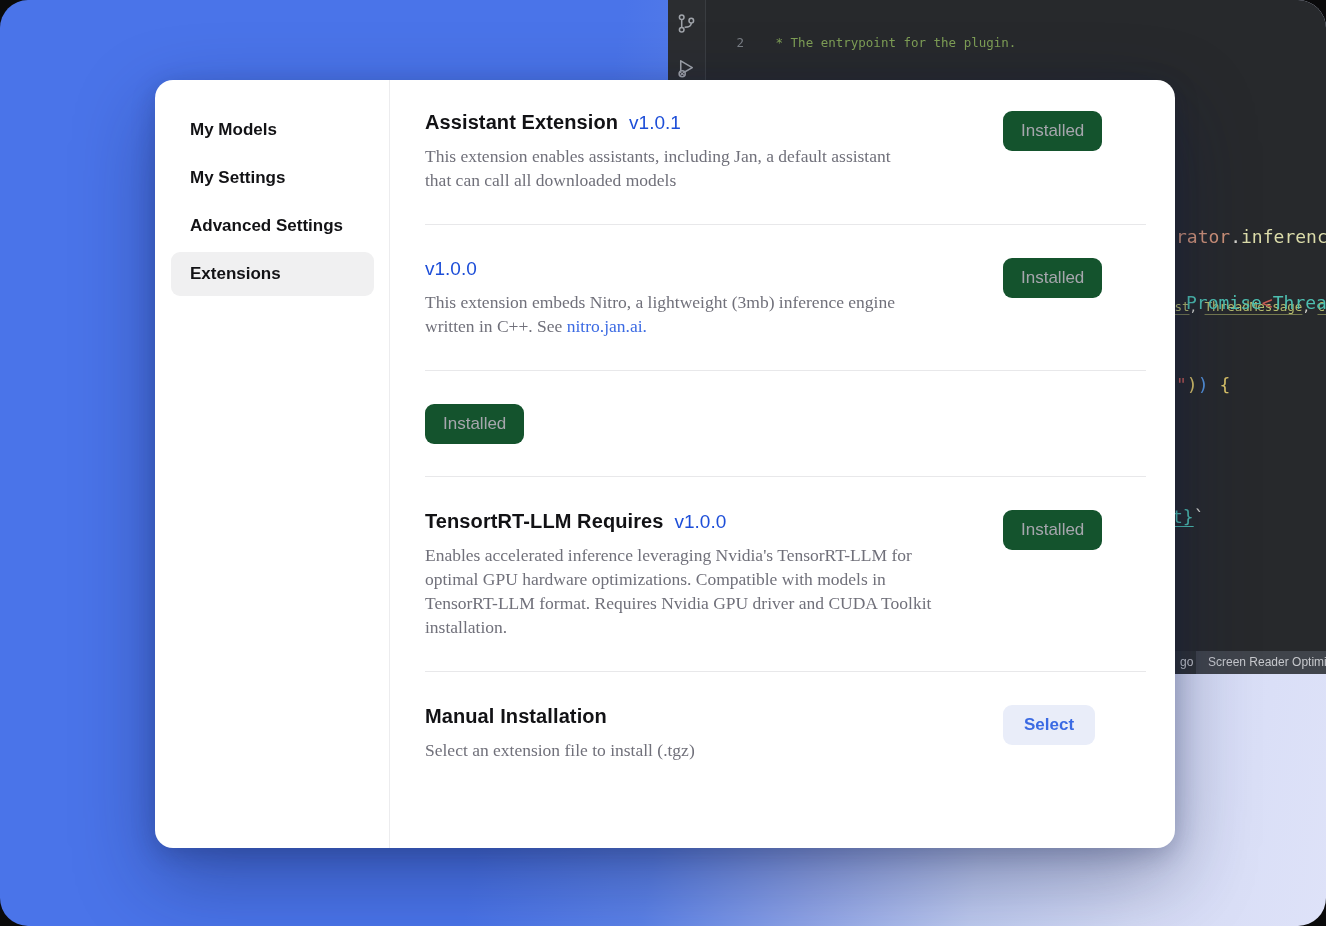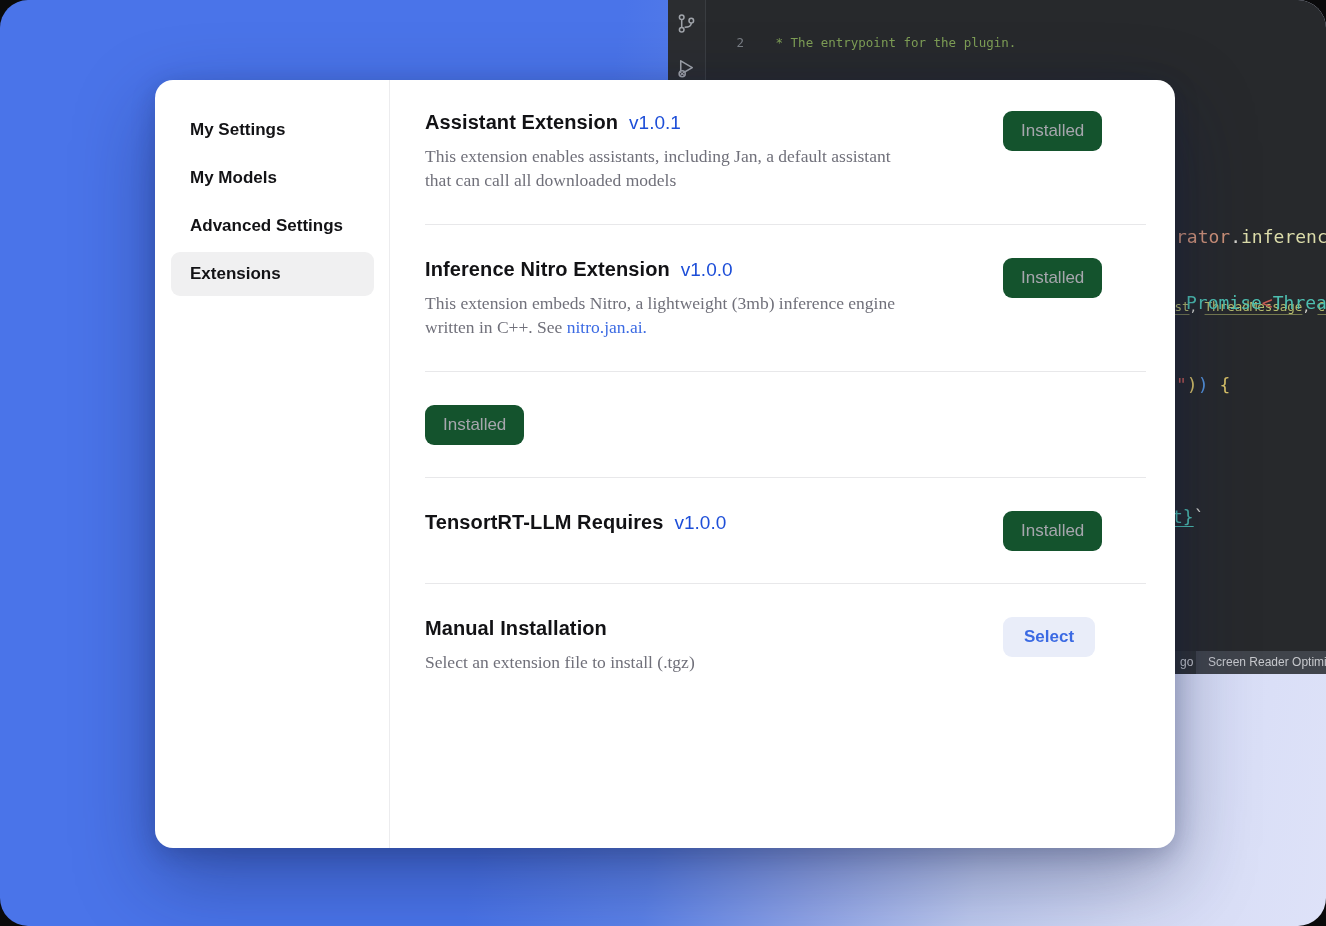--- a/index.html
+++ b/index.html
@@ -112,25 +112,25 @@
       </div>
     <div class="status-bar">
       <span class="status-left">go</span>
       <span class="status-chip">Screen Reader Optimized</span>
     </div>
   </div>
 
   <div class="card">
     <aside class="sidebar" id="sidebar">
   <div class="side-item">
-    <span>My Settings</span>
+    <span>My Models</span>
   </div>
 
   <div class="side-item">
-    <span>My Models</span>
+    <span>My Settings</span>
   </div>
 
   <div class="side-item">
     <span>Advanced Settings</span>
   </div>
 
   <div class="side-item active">
     <span>Extensions</span>
   </div>
 </aside>
@@ -143,39 +143,42 @@
       </div>
       <div class="ext-desc"><span class="desc-text">This extension enables assistants, including Jan, a default assistant
 that can call all downloaded models</span></div>
     </div>
     <button class="btn btn-installed">Installed</button>
   </div>
 
   <div class="ext-row">
     <div class="row-text">
       <div class="title-line">
-        <span class="ext-title">Inference Nitro Extension</span>
         <span class="ext-version">v1.0.0</span>
       </div>
       <div class="ext-desc"><span class="desc-text">This extension embeds Nitro, a lightweight (3mb) inference engine
 written in C++. See </span><span class="desc-link">nitro.jan.ai.</span></div>
     </div>
     <button class="btn btn-installed">Installed</button>
   </div>
 
   <div class="ext-row">
     <button class="btn btn-installed">Installed</button>
   </div>
 
   <div class="ext-row">
     <div class="row-text">
       <div class="title-line">
         <span class="ext-title">TensortRT-LLM Requires</span>
         <span class="ext-version">v1.0.0</span>
       </div>
+      <div class="ext-desc"><span class="desc-text">Enables accelerated inference leveraging Nvidia's TensorRT-LLM for
+optimal GPU hardware optimizations. Compatible with models in
+TensorRT-LLM format. Requires Nvidia GPU driver and CUDA Toolkit
+installation.</span></div>
     </div>
     <button class="btn btn-installed">Installed</button>
   </div>
 
   <div class="ext-row last">
     <div class="row-text">
       <div class="title-line">
         <span class="ext-title">Manual Installation</span>
 
       </div>

